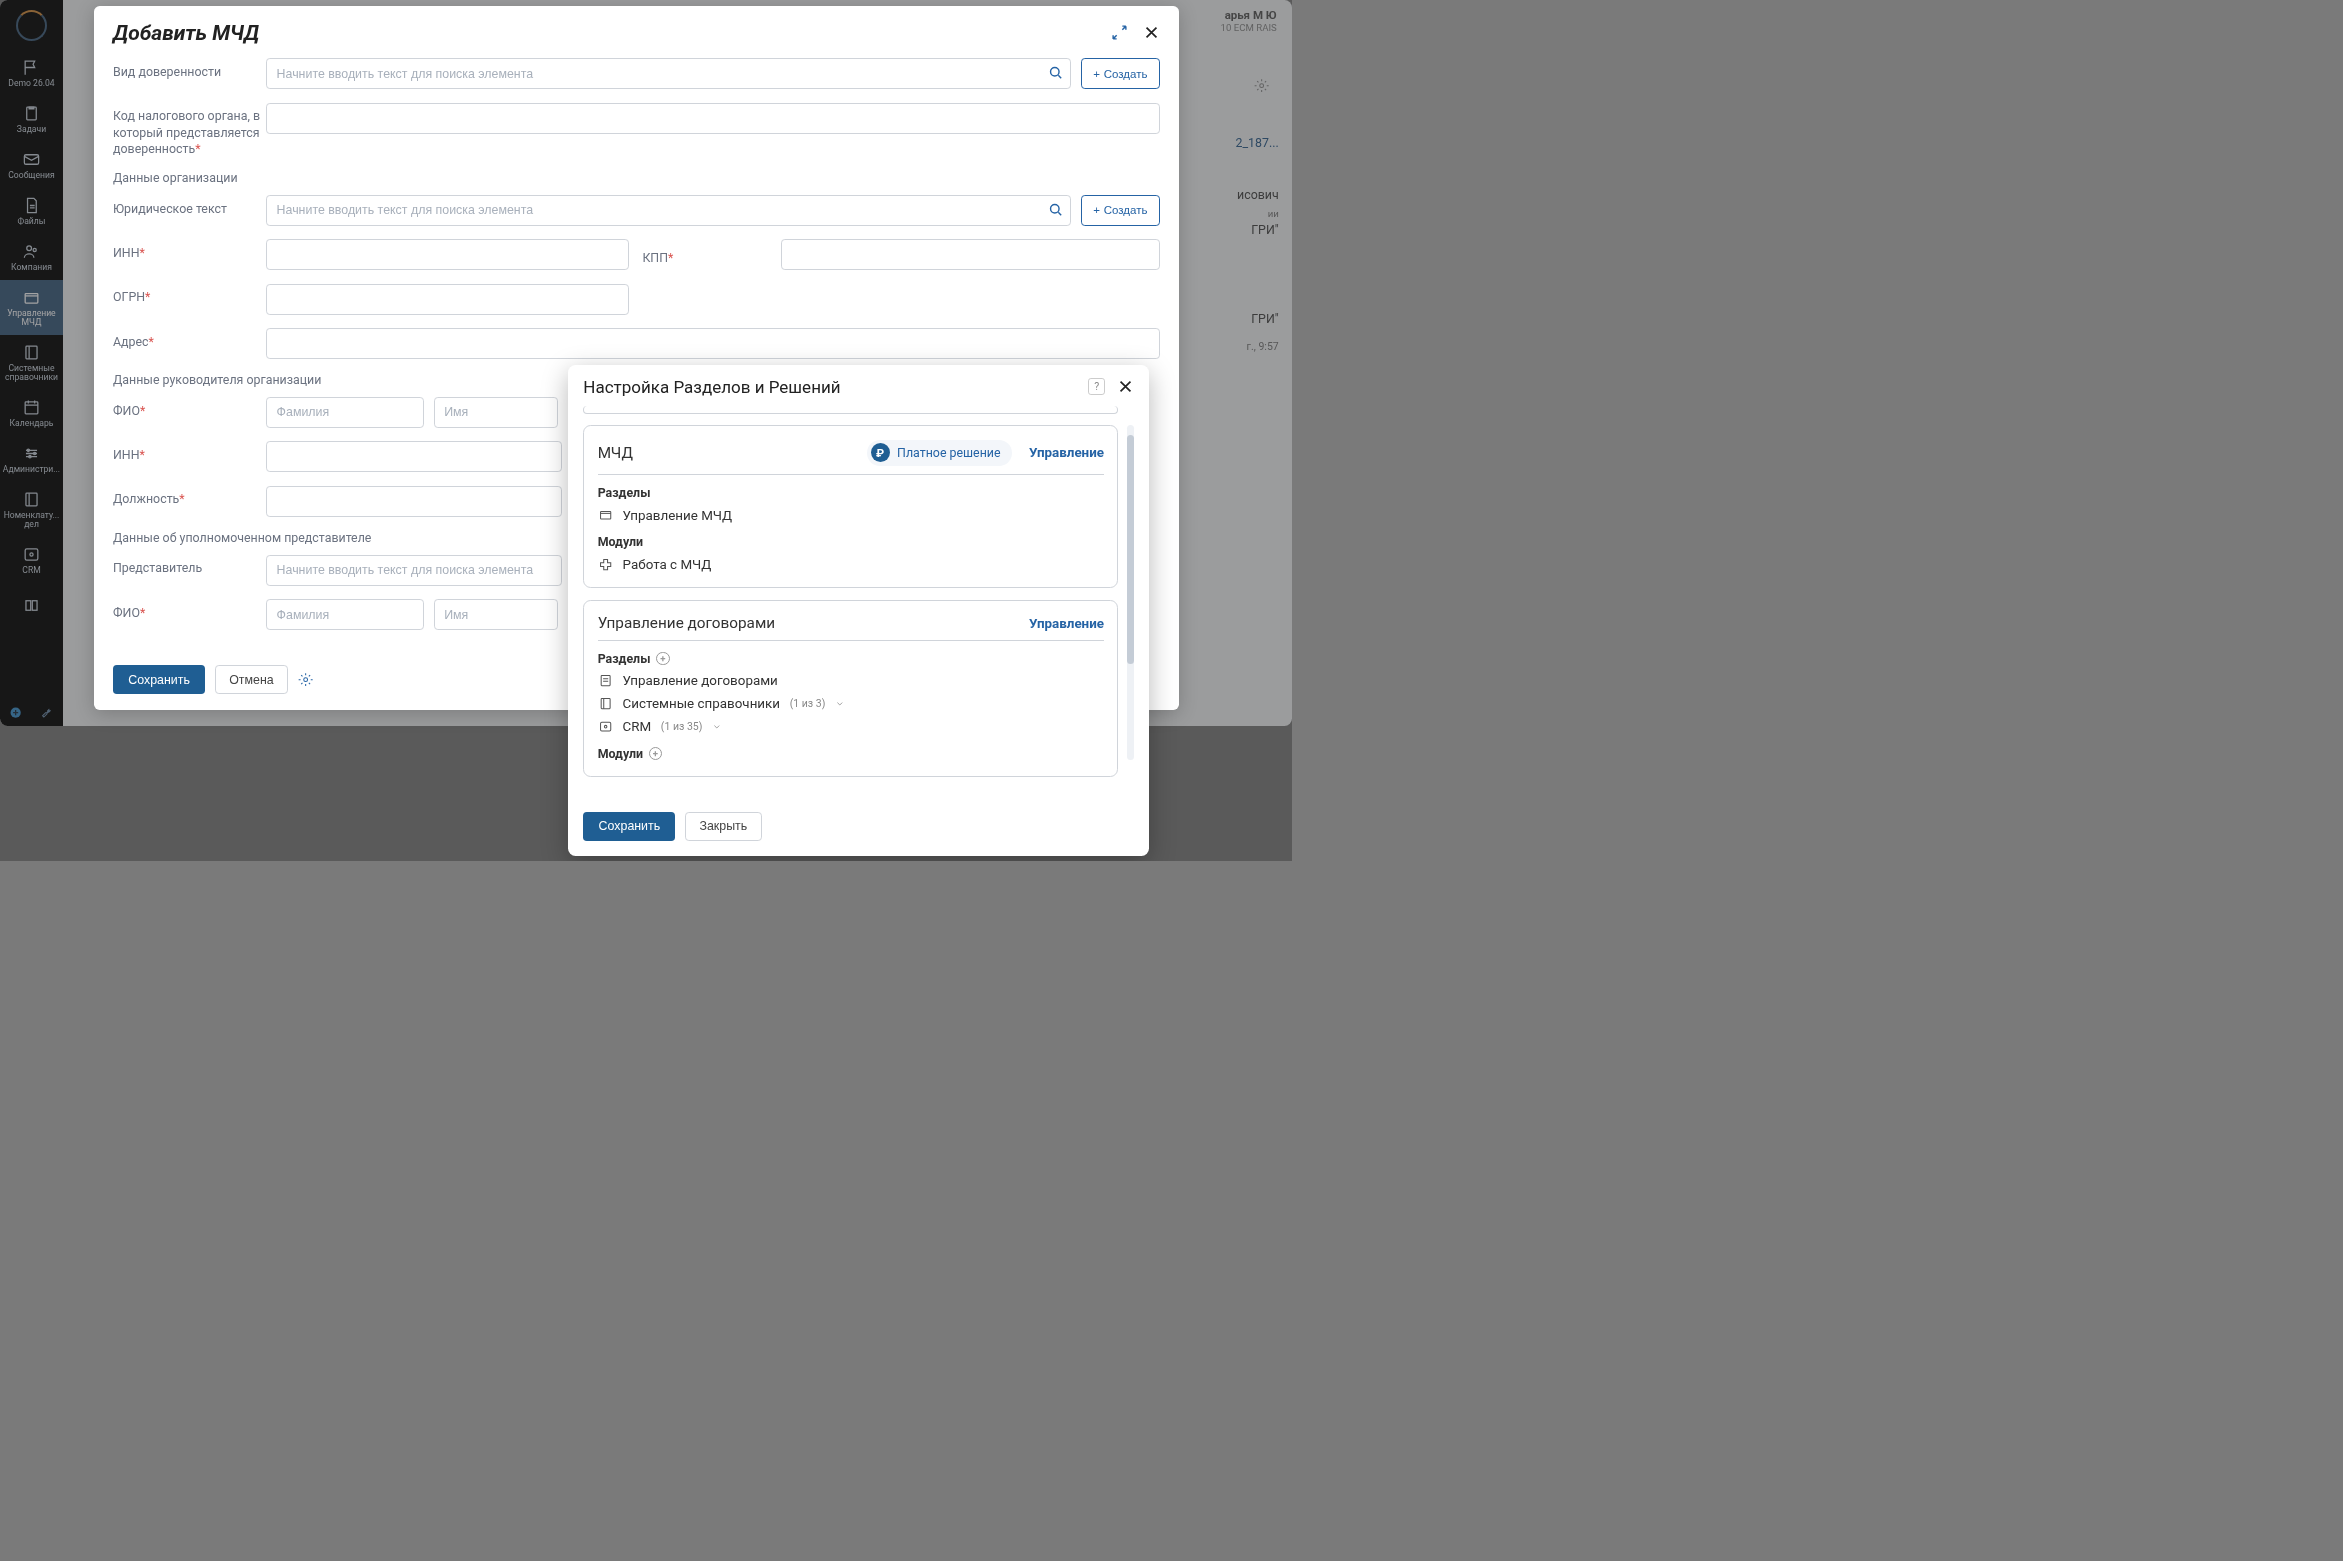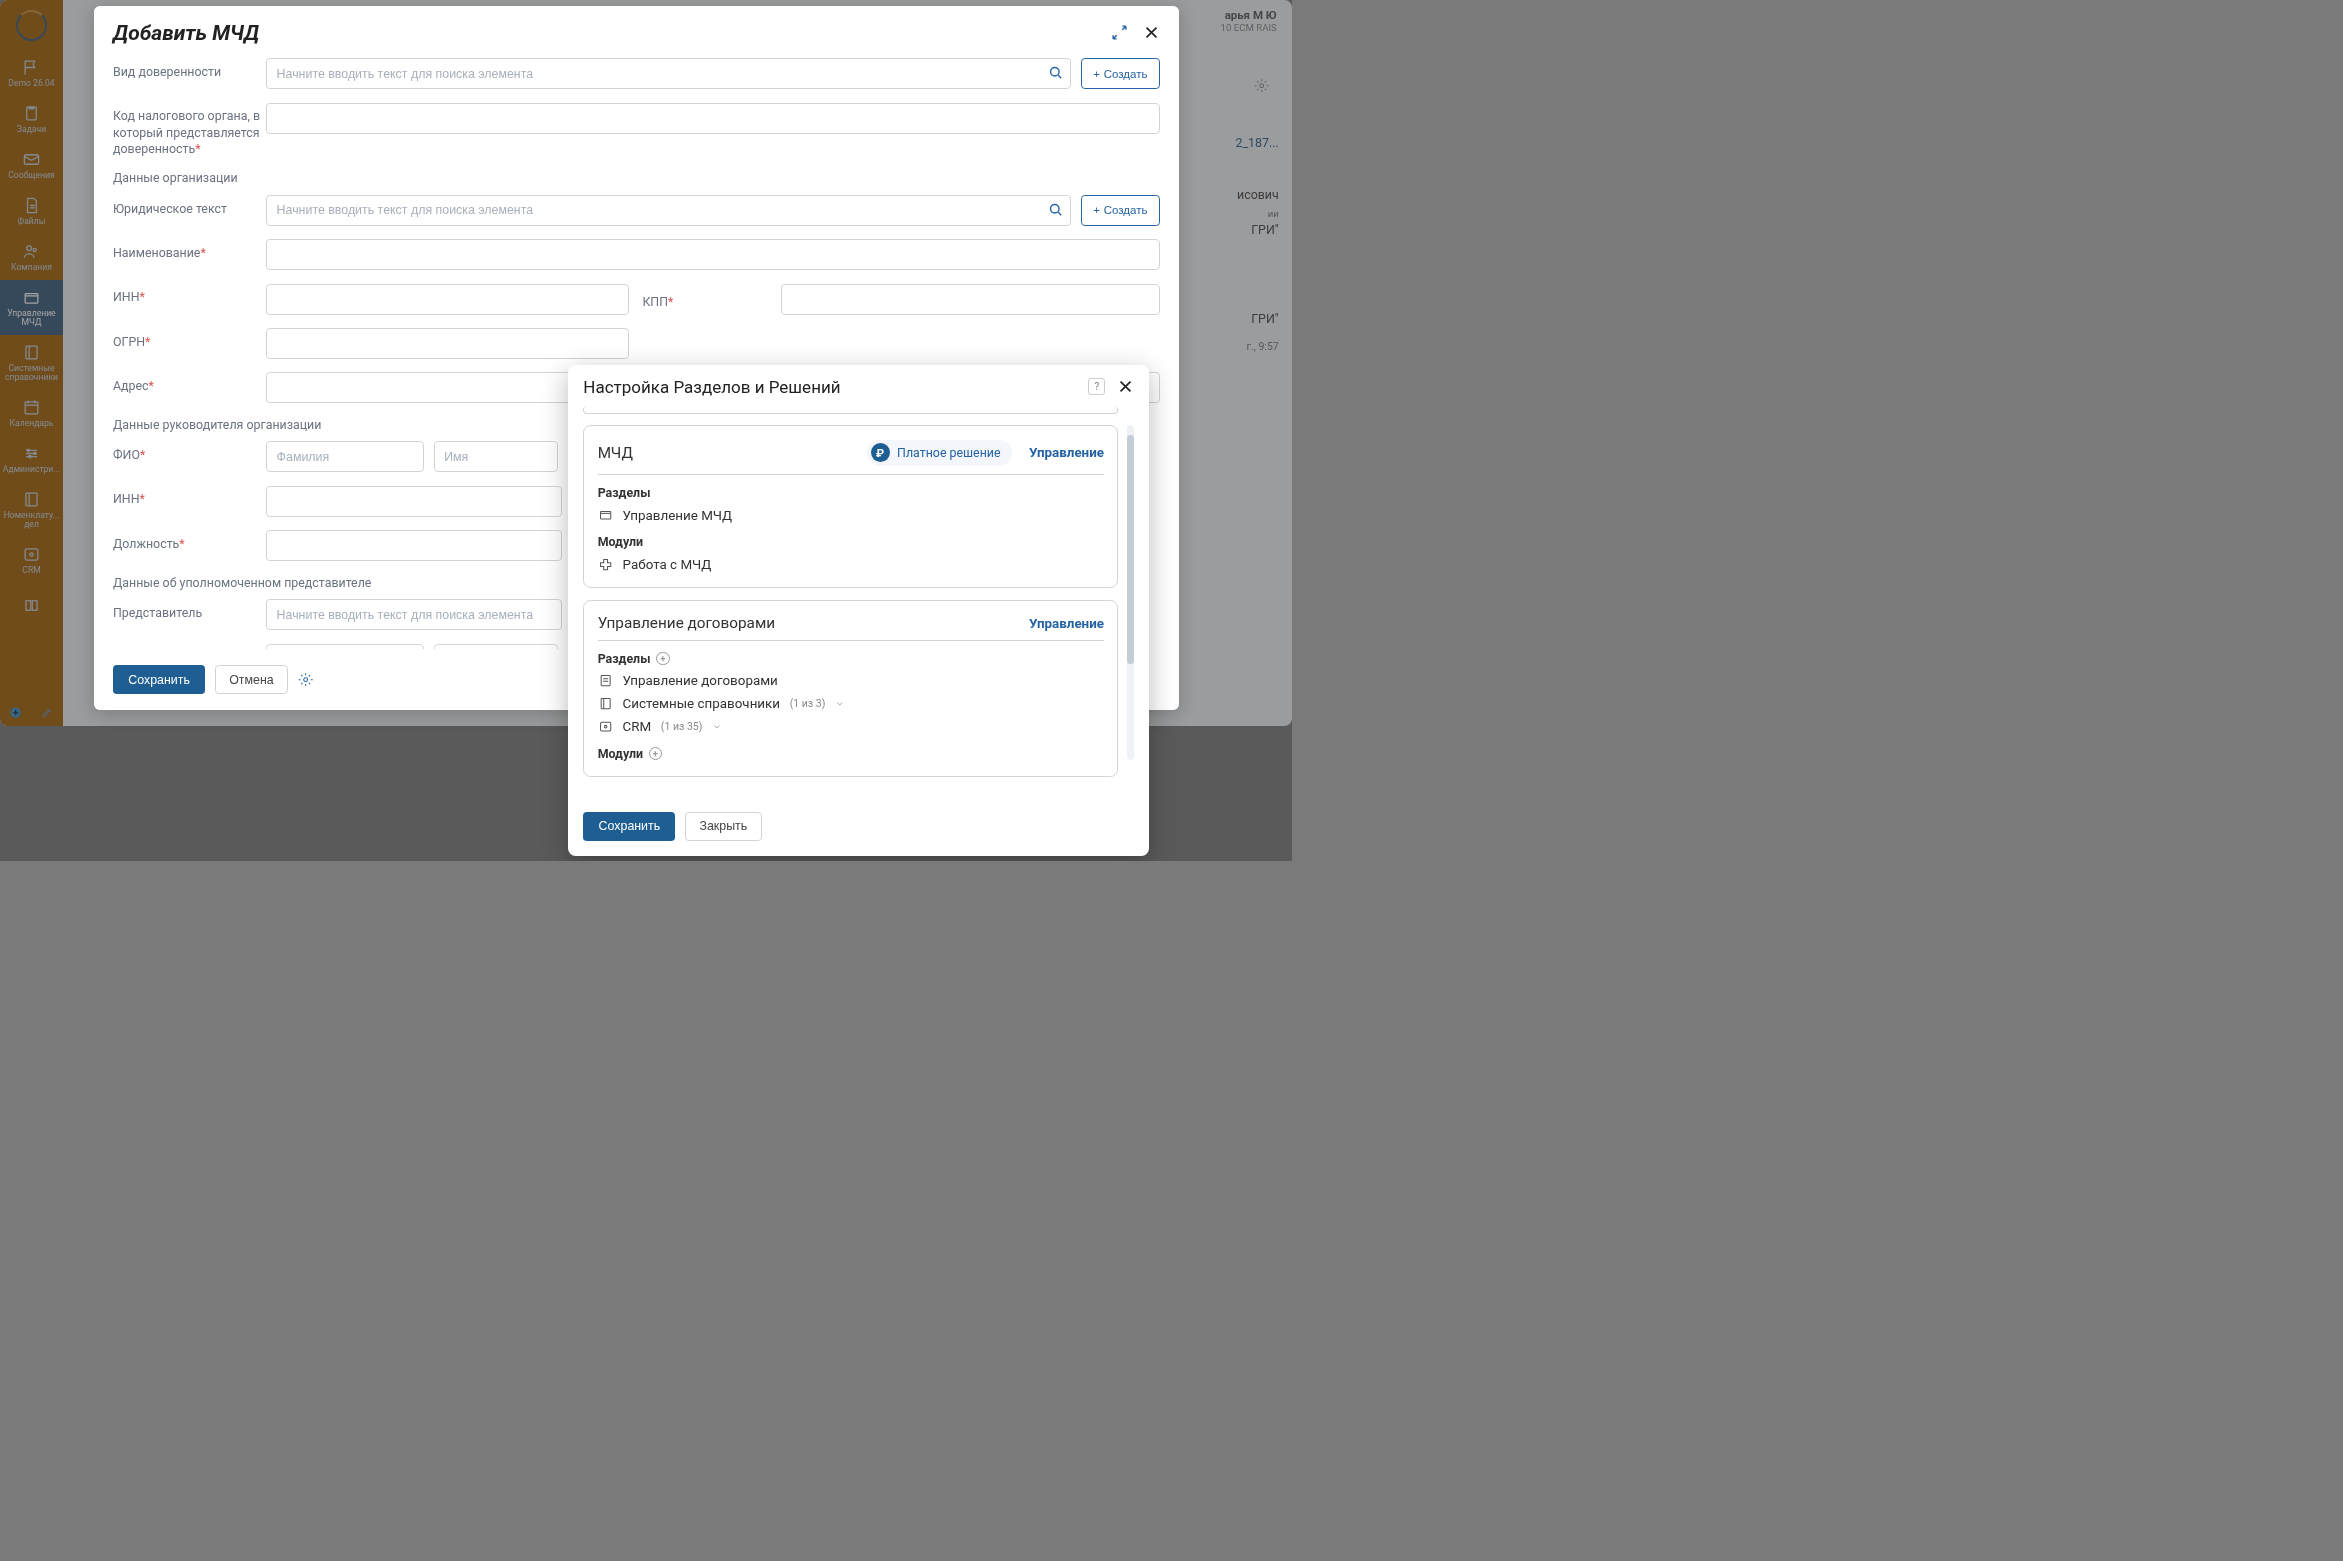--- a/index.html
+++ b/index.html
@@ -30,21 +30,21 @@
   text-align: right;
 }
 .app-header .name { font-weight: 700; color: #555; }
 .app-header .sub { font-size: 9.6px; color: #888; }
 
 
 .sidebar {
   position: absolute;
   top: 0; left: 0; bottom: 0;
   width: 63px;
-  background: #a16207;
+  background: #000000;
   display: flex;
   flex-direction: column;
   align-items: stretch;
 }
 .logo {
   width: 31px; height: 31px;
   margin: 9.6px auto;
   border: 2.9px solid #3b5b7a;
   border-top-color: #d18a3a;
   border-radius: 50%;
@@ -509,26 +509,20 @@
           <input class="input" placeholder="Начните вводить текст для поиска элемента" style="">
           <svg class="mag" viewBox="0 0 24 24" fill="none" stroke="currentColor" stroke-width="2">
               <circle cx="11" cy="11" r="6"></circle>
               <path d="M20 20l-4-4"></path>
             </svg>
         </div>
         <button class="btn-create">+ <span>Создать</span></button>
       </div>
     </div>
 
-    <div class="form-row">
-      <div class="form-label"><span>Наименование</span><span class="req">*</span></div>
-      <div class="form-ctl">
-          <input class="input" style="">
-        </div>
-    </div>
 
     <div class="form-row kpp-row">
       <div class="form-label"><span>ИНН</span><span class="req">*</span></div>
       <div class="form-ctl">
         <input class="input inn" style="">
         <div class="kpp-lbl"><span>КПП</span><span class="req">*</span></div>
         <input class="input kpp" style="">
       </div>
     </div>
 

